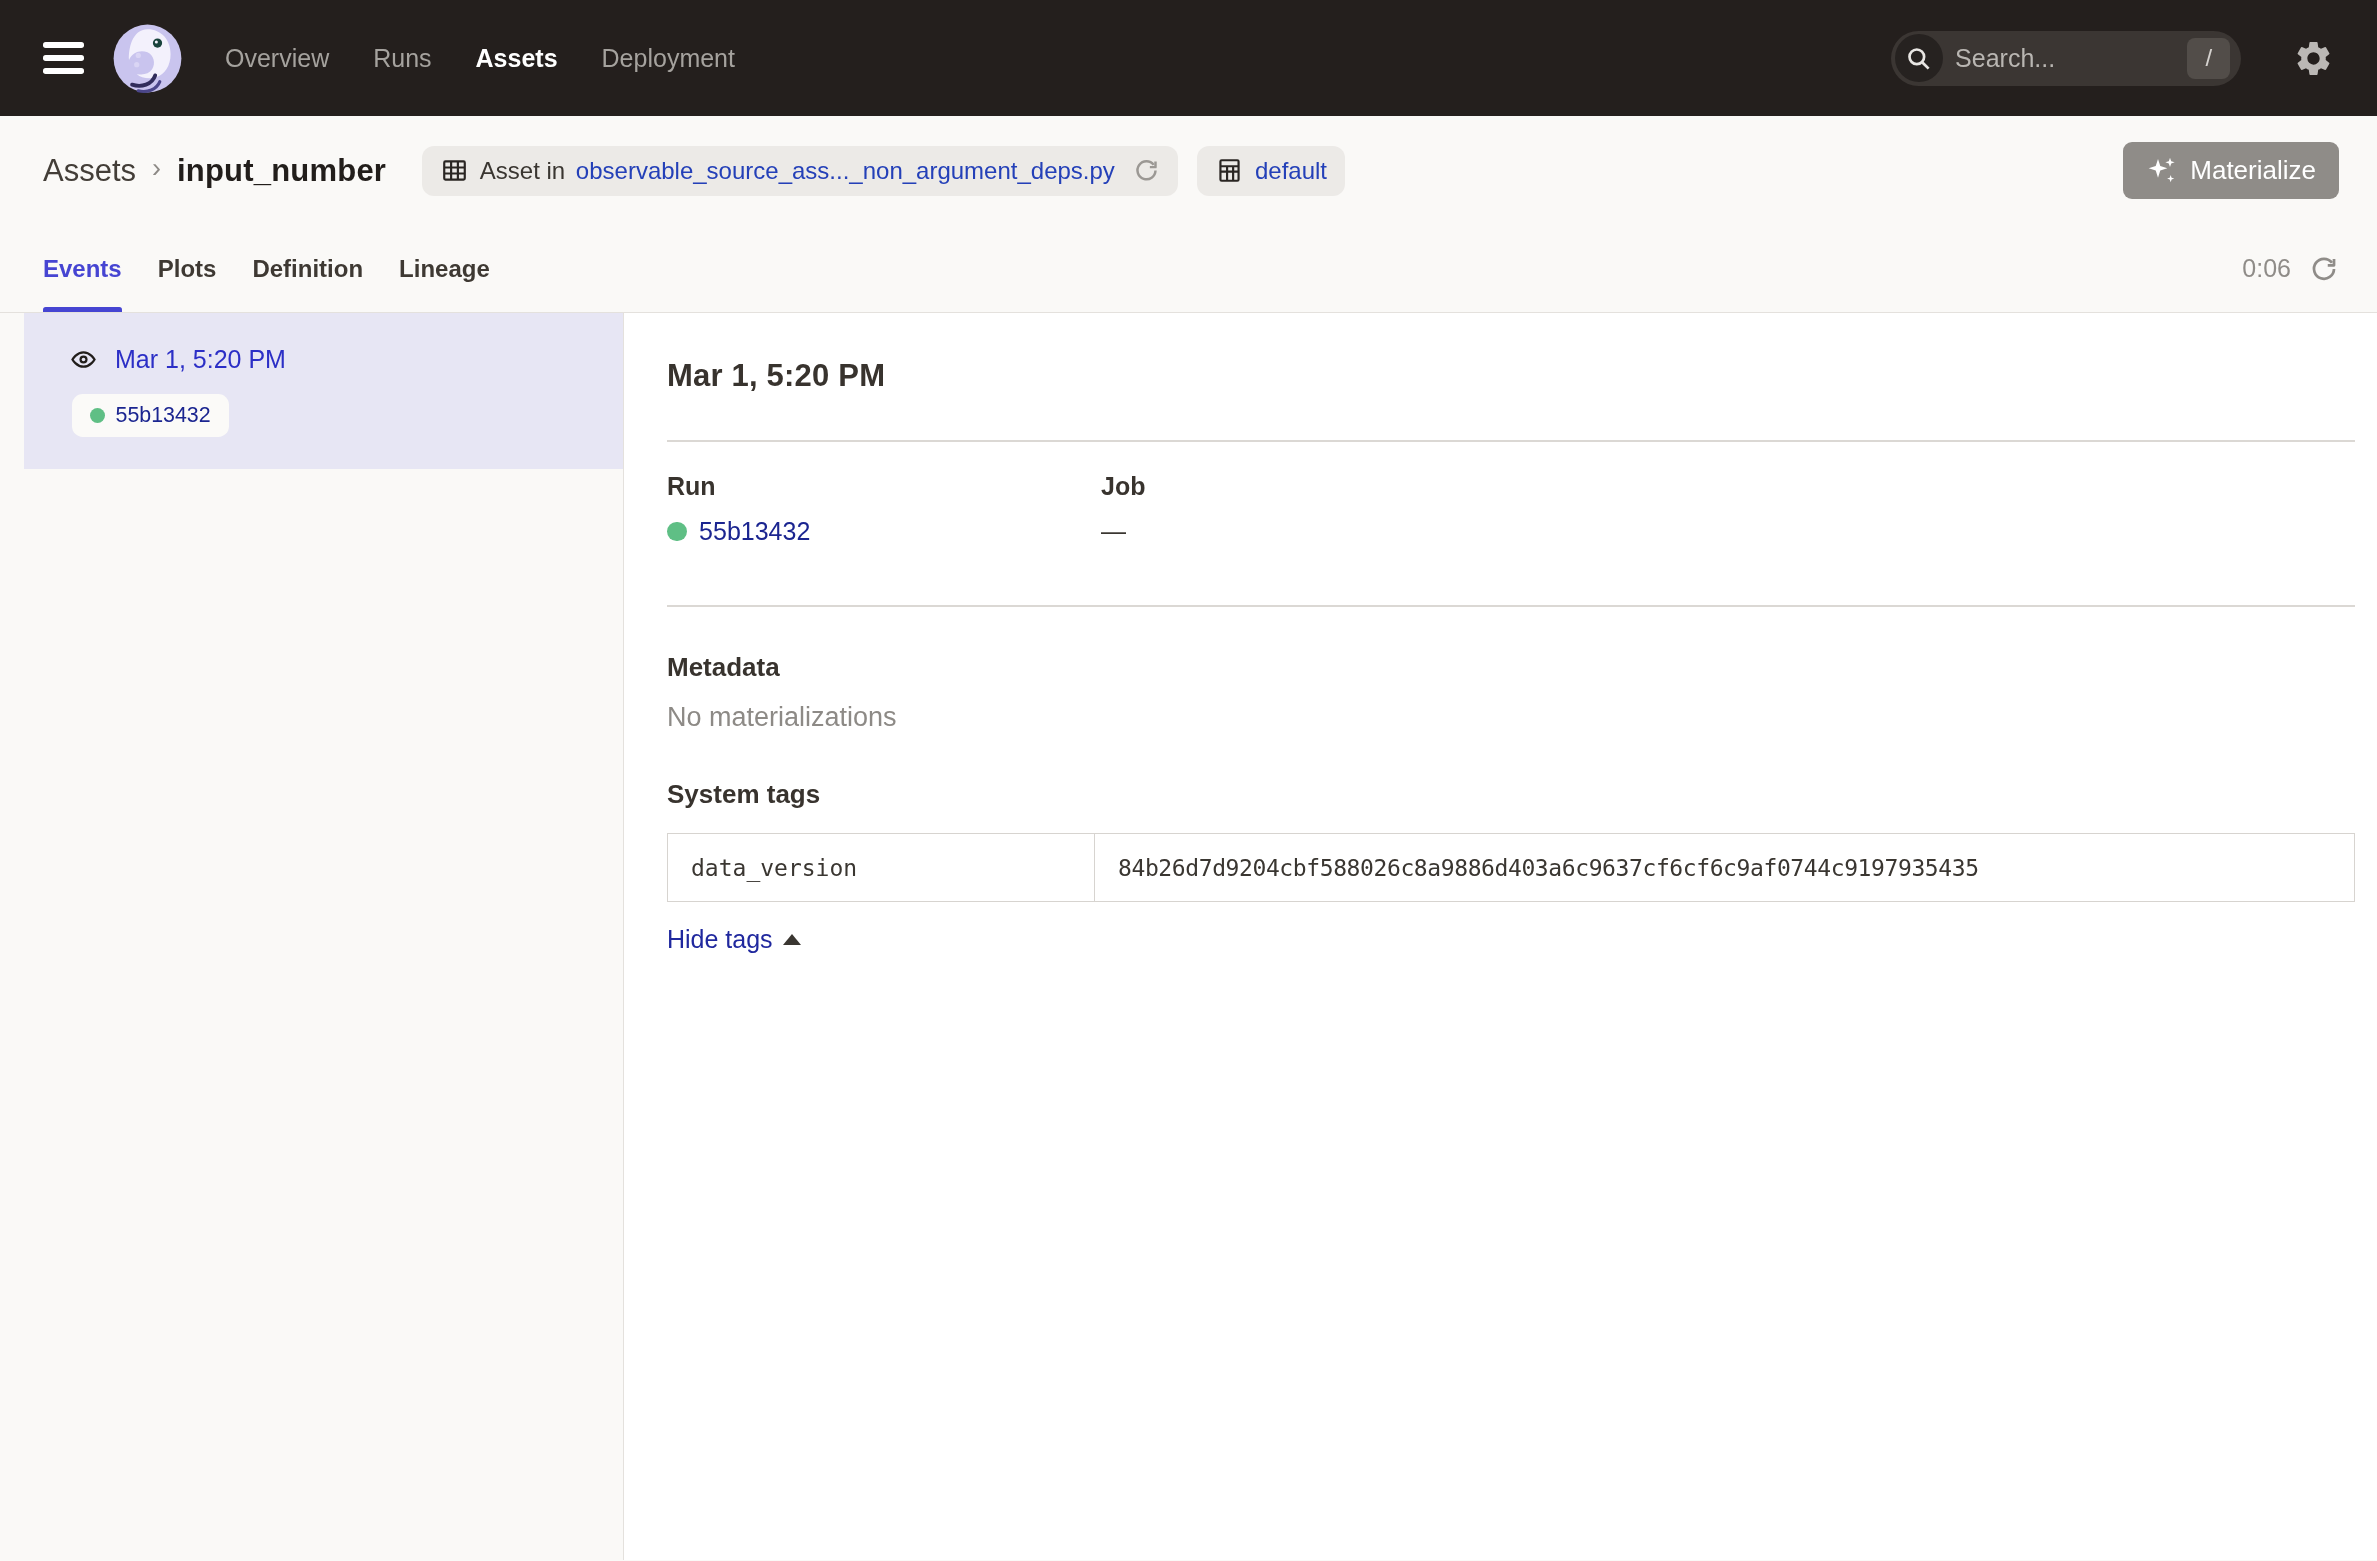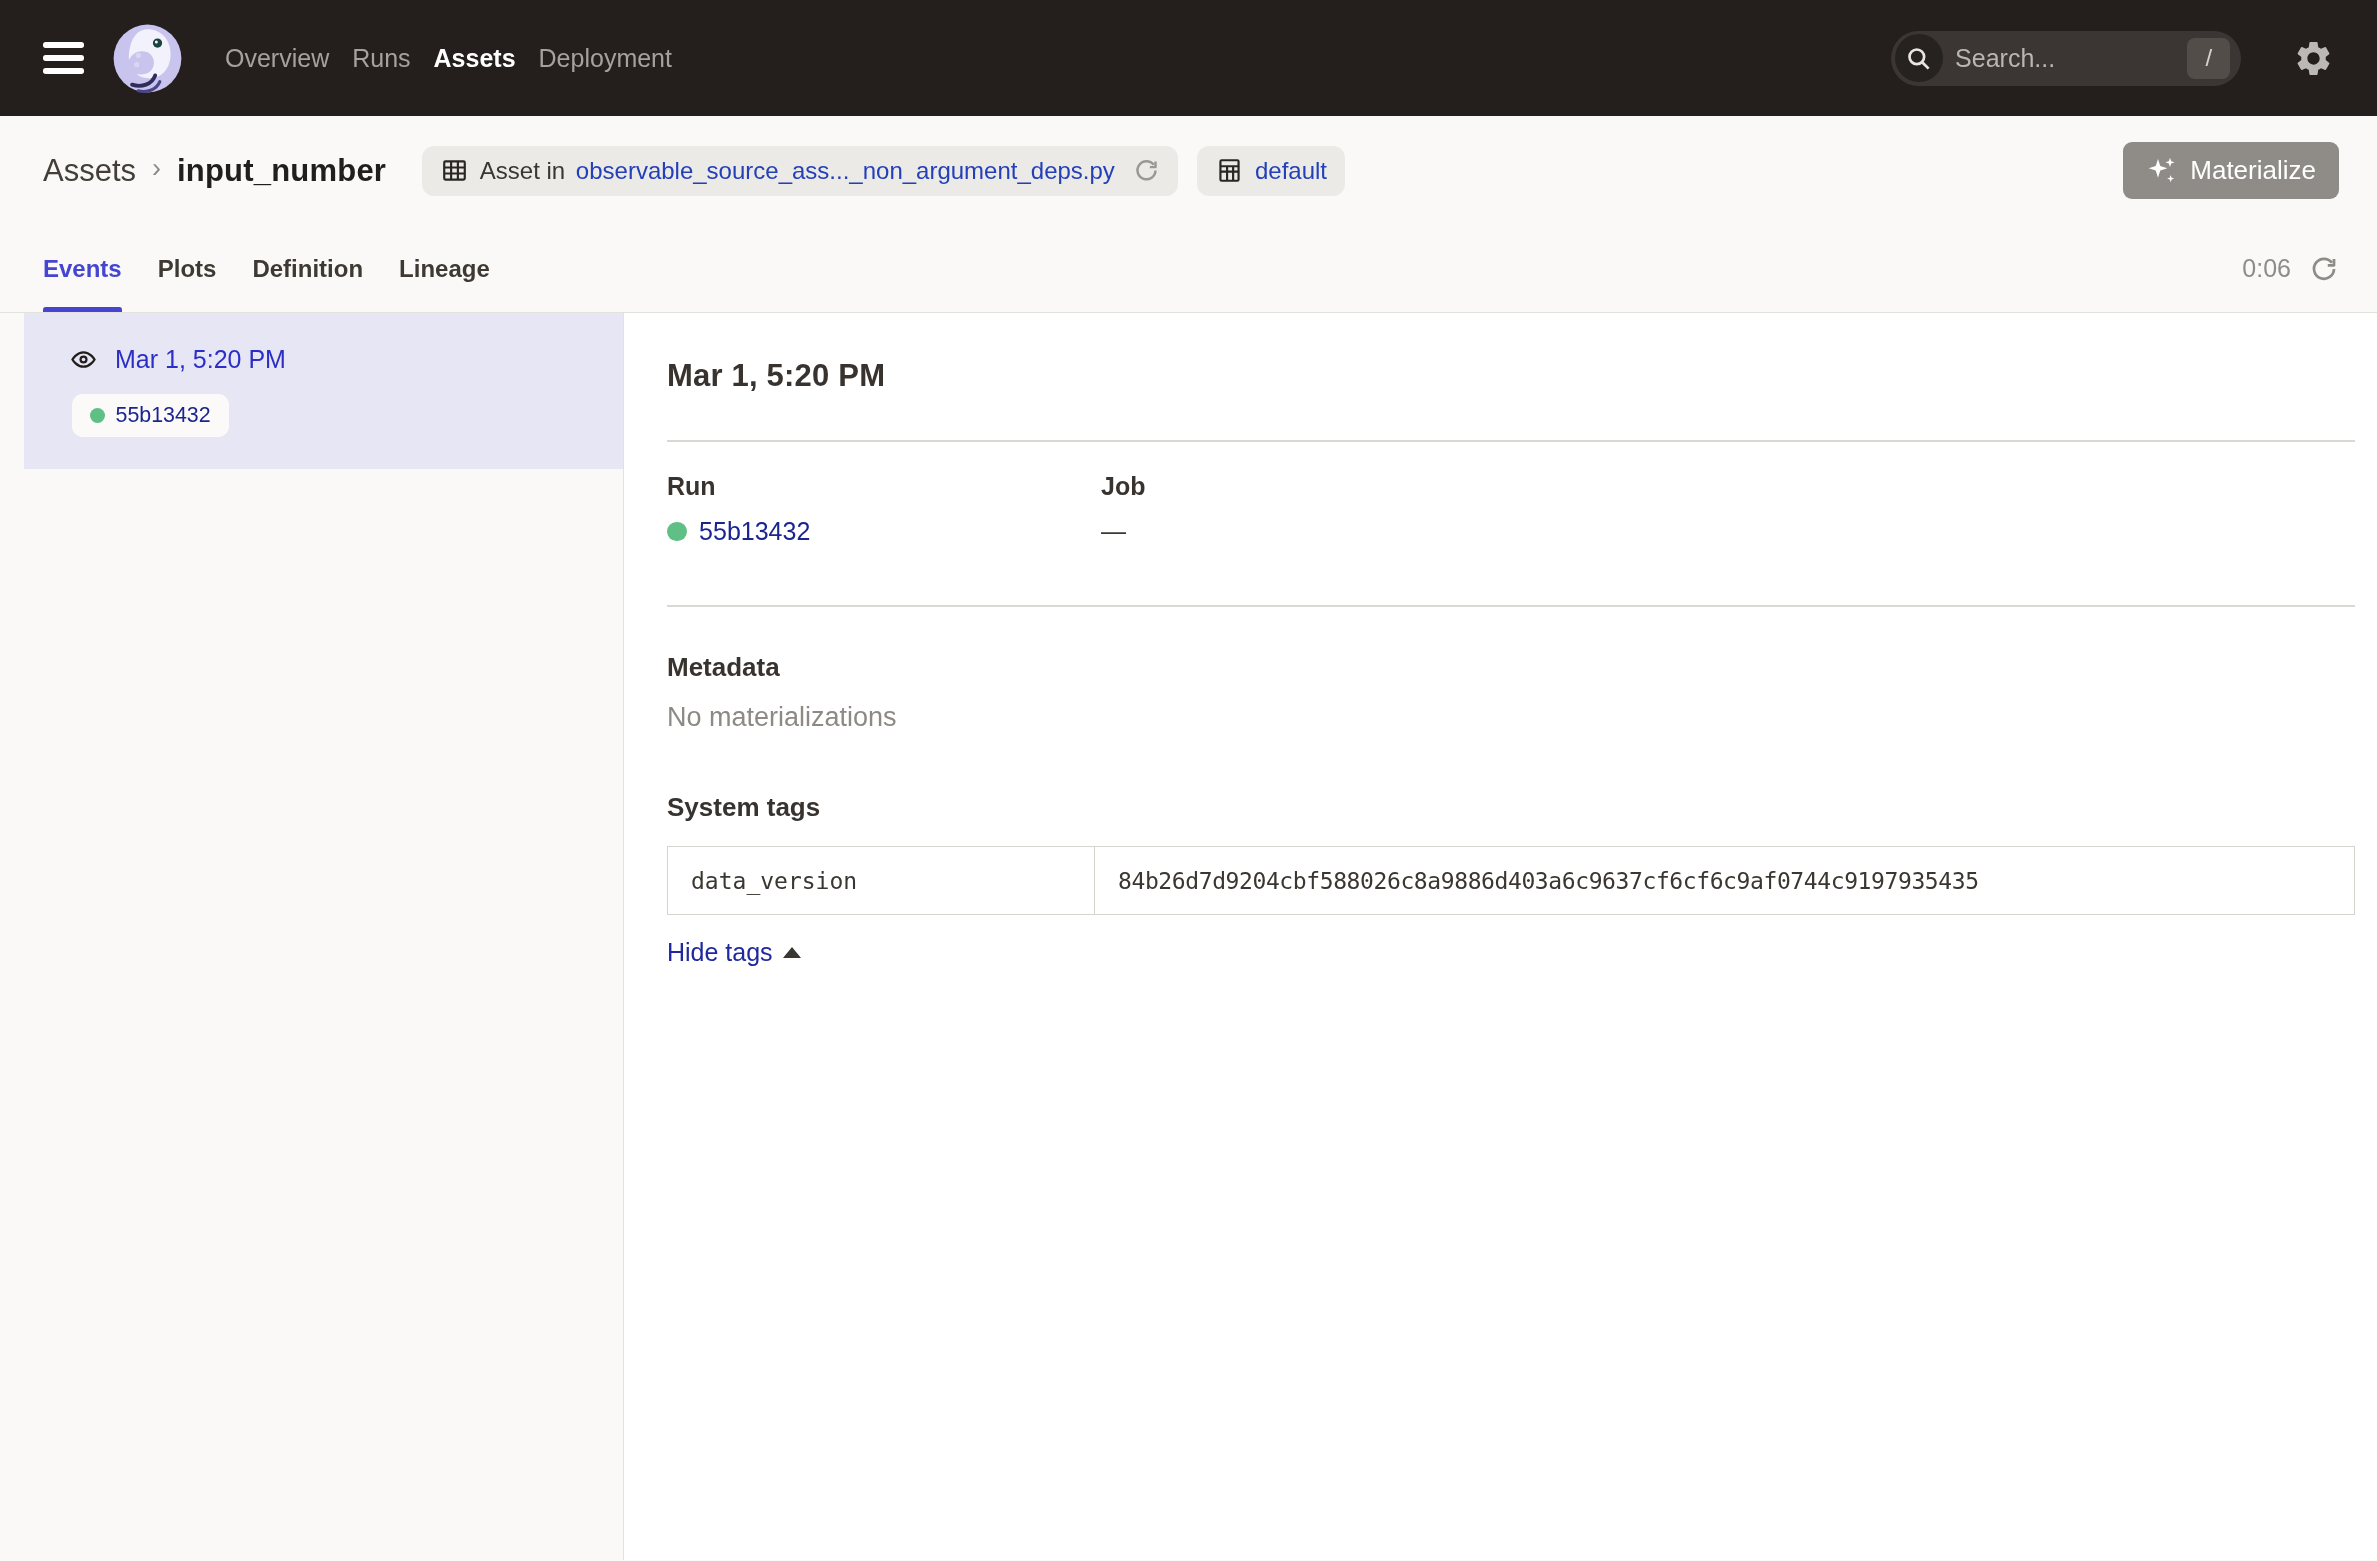--- a/index.html
+++ b/index.html
@@ -14,21 +14,21 @@
   
   .topnav {
     height:116px; background:#241F1D;
     display:flex; align-items:center;
     padding:0 43px;
   }
   .hamburger { width:41px; height:32px; display:flex; flex-direction:column;
     justify-content:space-between; cursor:pointer; margin-right:25px; background:none; border:none; }
   .hamburger span { display:block; height:6.3px; border-radius:2.7px; background:#FFFFFF; }
   .logo { width:77px; height:77px; margin-right:39px; }
-  .nav-links { display:flex; align-items:center; gap:23px;justify-content:flex-end; }
+  .nav-links { display:flex; align-items:center; gap:44px;justify-content:flex-end; }
   .nav-link { font-size:25px; color:#A5A29E; cursor:pointer; font-weight:500; }
   .nav-link.active { color:#FFFFFF; font-weight:700; }
   .topnav .spacer { flex:1; }
   .search-pill {
     display:flex; align-items:center;
     width:350px; height:55px; border-radius:29px;
     background:#3B3633; padding:3.6px; margin-right:52px;
   }
   .search-ico-wrap {
     width:48px; height:48px; border-radius:50%;
@@ -128,21 +128,21 @@
   }
   .col-label { font-size:25px; font-weight:700; color:#38332E; }
   .col-value { margin-top:16px; display:flex; align-items:center; gap:12.5px; font-size:25px; color:#3A3631; }
   .col-value .eye { width:29px; height:29px; color:#221E1B; flex:none; }
   .col-value a { color:#1B2590; text-decoration:none; cursor:pointer; }
   .dot-lg { width:19.6px; height:19.6px; border-radius:50%; background:#5FBF85; flex:none; }
   .hr2 { margin-top:59px; }
   .sec-heading { font-size:26px; font-weight:700; color:#38332E; }
   .h-meta { margin-top:45px; }
   .empty-msg { margin-top:19.6px; font-size:27px; color:#8D8A86; }
-  .h-tags { margin-top:59px; }
+  .h-tags { margin-top:46px; }
   .tags-table {
     margin-top:23px; width:100%;
     border:1.8px solid #D7D4D0; border-collapse:collapse; background:#FFFFFF;
   }
   .tags-table td {
     border:1.8px solid #D7D4D0; height:68px; vertical-align:middle;
     font-family:"DejaVu Sans Mono", monospace; font-size:23px; color:#3A3631;
   }
   .tags-table td.k { width:427px; padding-left:23px; }
   .tags-table td.v { padding-left:23px; letter-spacing:-0.4px; }

